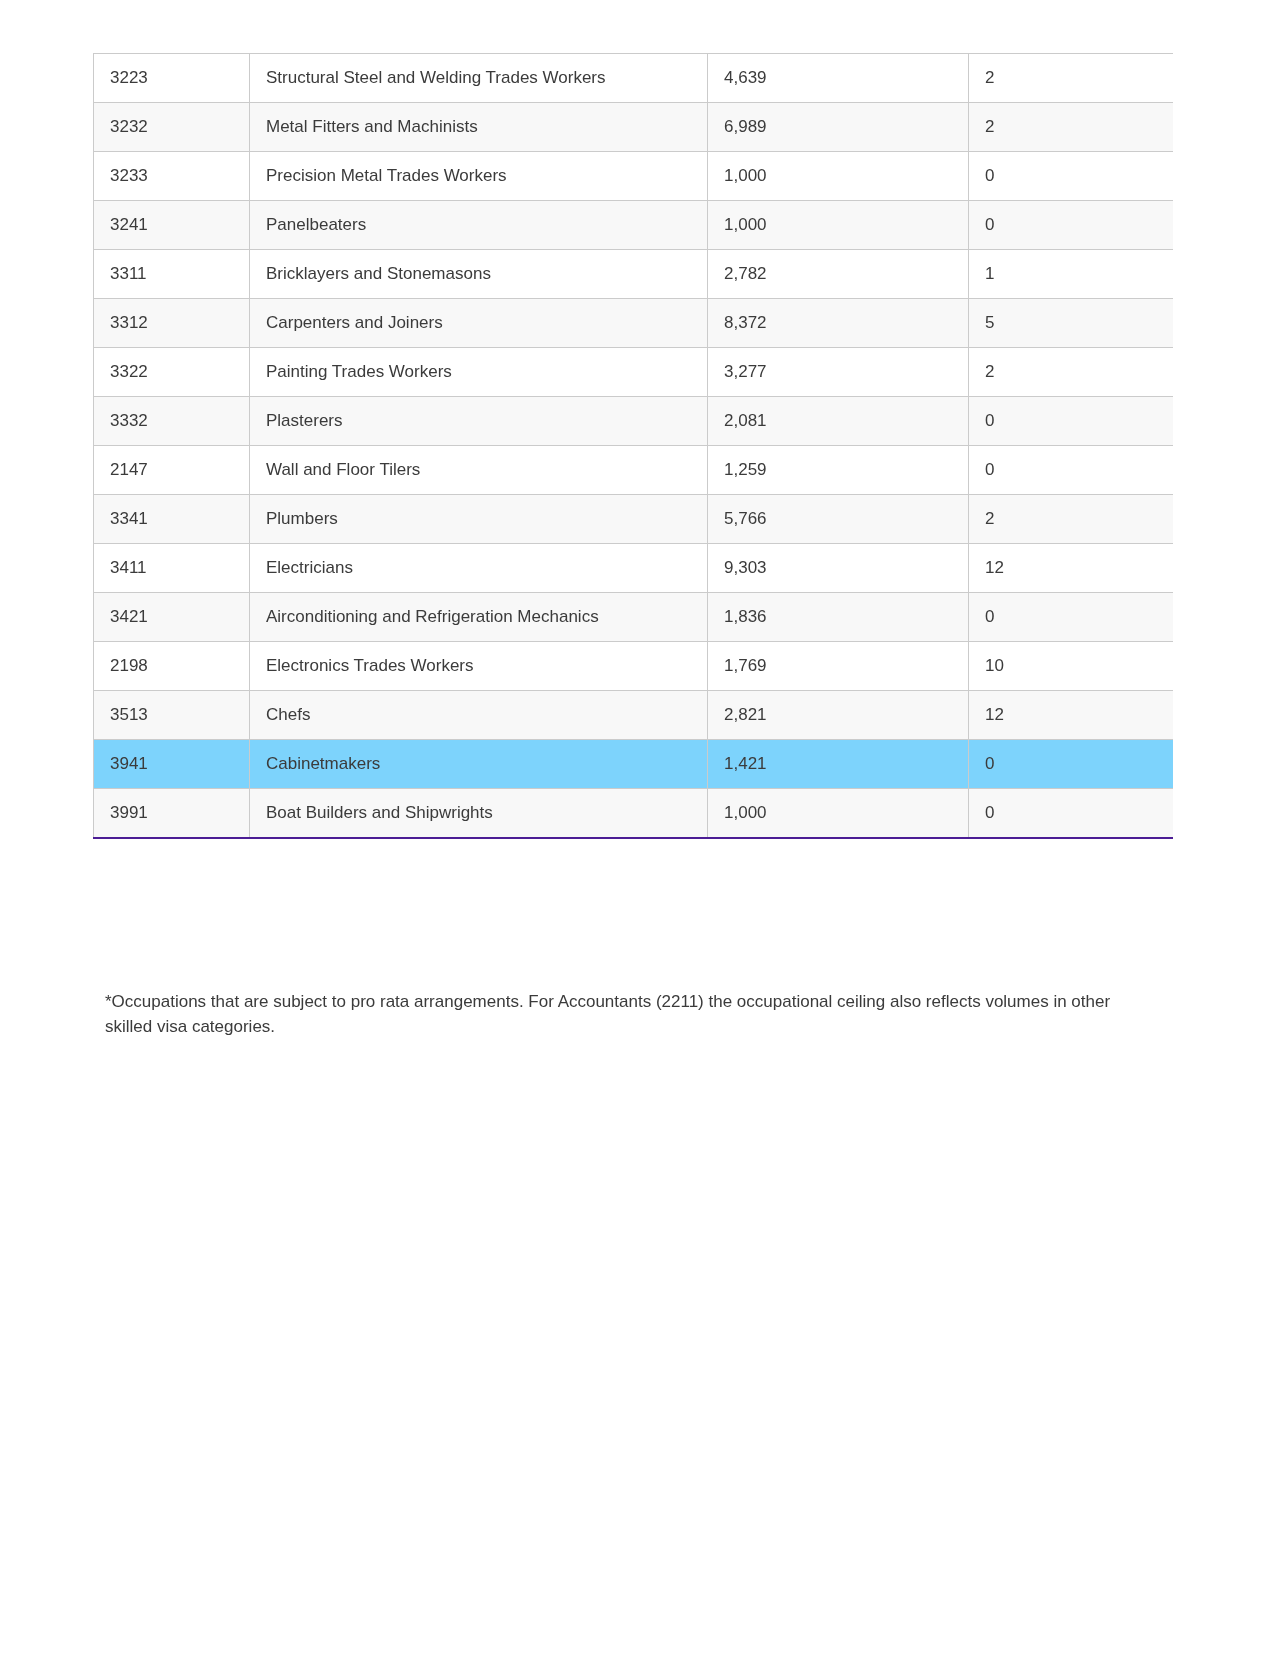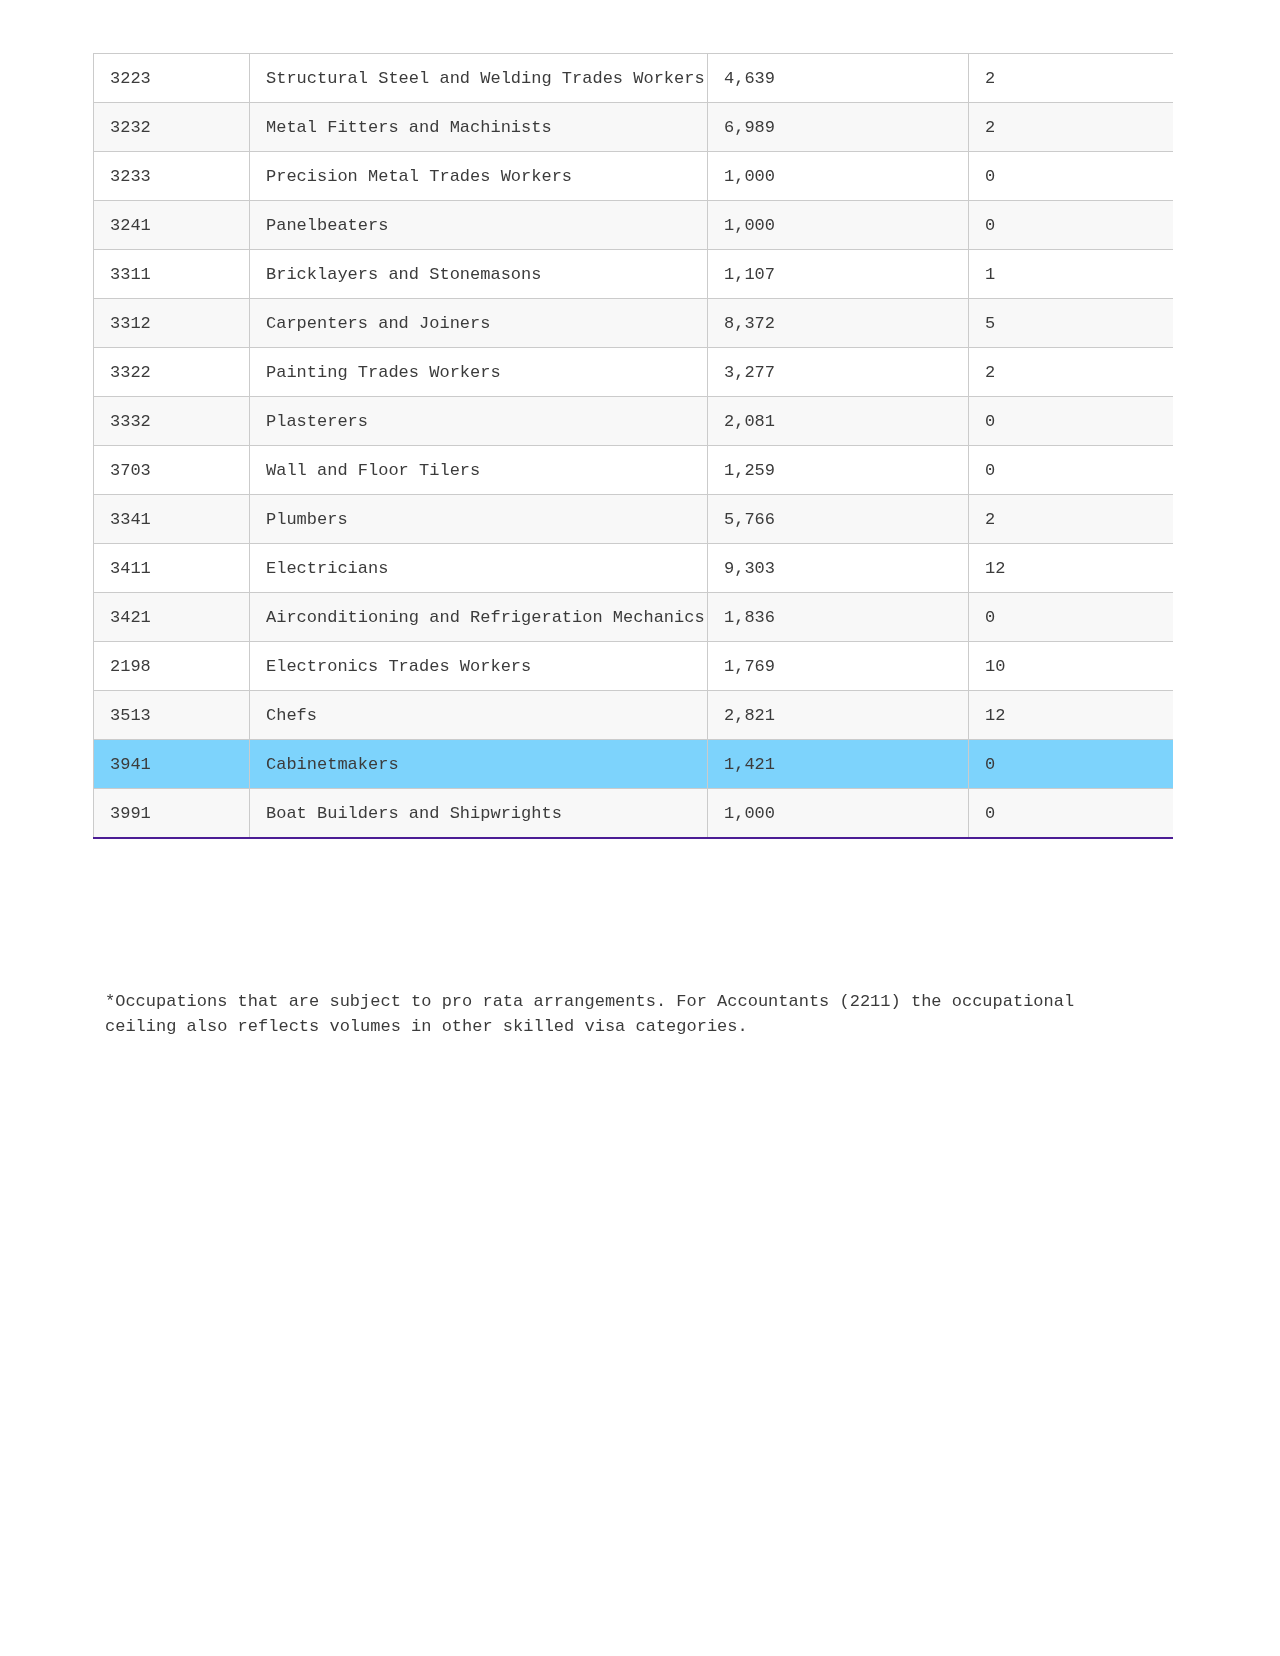--- a/index.html
+++ b/index.html
@@ -5,21 +5,21 @@
   html, body {
     margin: 0;
     padding: 0;
     background: #ffffff;
   }
   .page {
     position: relative;
     width: 1280px;
     height: 1656px;
     background: #ffffff;
-    font-family: Liberation Mono, monospace;
+    font-family: Liberation Sans, sans-serif;
     color: #3b3b3b;
     overflow: hidden;
   }
   .occupations-table {
     position: absolute;
     left: 93px;
     top: 53px;
     width: 1079px;
     border-collapse: collapse;
     table-layout: fixed;
@@ -88,21 +88,21 @@
         </tr>
         <tr>
           <td>3241</td>
           <td>Panelbeaters</td>
           <td>1,000</td>
           <td>0</td>
         </tr>
         <tr>
           <td>3311</td>
           <td>Bricklayers and Stonemasons</td>
-          <td>1,107</td>
+          <td>2,782</td>
           <td>1</td>
         </tr>
         <tr>
           <td>3312</td>
           <td>Carpenters and Joiners</td>
           <td>8,372</td>
           <td>5</td>
         </tr>
         <tr>
           <td>3322</td>
@@ -110,21 +110,21 @@
           <td>3,277</td>
           <td>2</td>
         </tr>
         <tr>
           <td>3332</td>
           <td>Plasterers</td>
           <td>2,081</td>
           <td>0</td>
         </tr>
         <tr>
-          <td>3703</td>
+          <td>2147</td>
           <td>Wall and Floor Tilers</td>
           <td>1,259</td>
           <td>0</td>
         </tr>
         <tr>
           <td>3341</td>
           <td>Plumbers</td>
           <td>5,766</td>
           <td>2</td>
         </tr>

